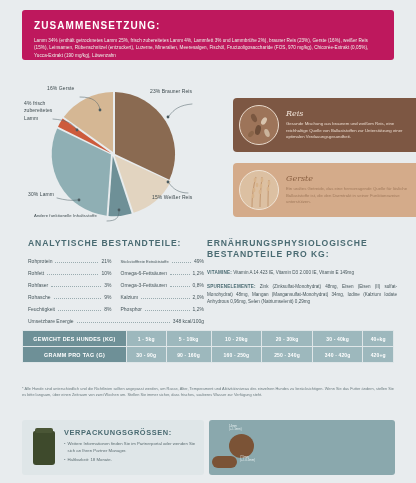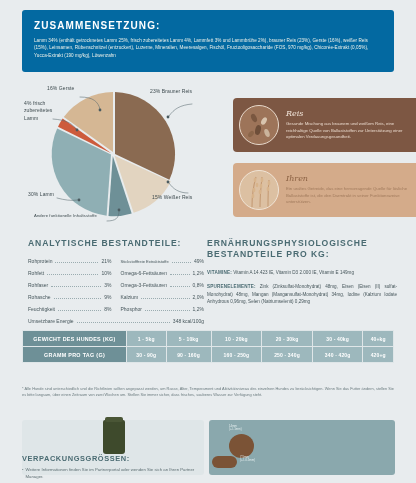--- a/index.html
+++ b/index.html
@@ -6,22 +6,22 @@
   html, body {
     width: 416px; height: 483px;
     background: #e9edef;
     font-family: "Liberation Sans", sans-serif;
     overflow: hidden;
   }
   .page { position: relative; width: 416px; height: 483px; background: #e8ecee; }
 
   
   .comp-banner {
-    position: absolute; left: 22px; top: 10px; width: 372px; height: 62px;
-    background: #0369a1; border-radius: 3px; padding: 10px 12px 0 12px;
+    position: absolute; left: 22px; top: 10px; width: 372px; height: 50px;
+    background: #be185d; border-radius: 3px; padding: 10px 12px 0 12px;
   }
   .comp-title {
     font-size: 10px; font-weight: bold; color: #ffffff;
     letter-spacing: 1.1px; margin-bottom: 6px;
   }
   .comp-text {
     font-size: 4.6px; line-height: 1.62; color: #eef2ea; letter-spacing: .05px;
     text-align: left;
   }
 
@@ -101,21 +101,21 @@
   .feed-tbl td.cell { background: #9db8bd; font-weight: bold; }
 
   .footnote {
     position: absolute; left: 22px; top: 386px; width: 372px;
     font-size: 3.9px; line-height: 1.6; color: #6a7a7e; text-align: justify;
   }
 
   
   .bot-left {
     position: absolute; left: 22px; top: 420px; width: 182px; height: 55px;
-    background: #dfe6e8; border-radius: 3px; display: flex; align-items: center; flex-direction: column;
+    background: #dfe6e8; border-radius: 3px; display: flex; align-items: center;
   }
   .bot-right {
     position: absolute; left: 209px; top: 420px; width: 186px; height: 55px;
     background: #8aa8ad; border-radius: 3px; display: flex; align-items: center;
   }
   .bag {
     width: 22px; height: 34px; margin: 0 9px 0 11px; flex: none;
     background: #3e4a2c; border-radius: 2px 2px 3px 3px; position: relative;
   }
   .bag:before {
@@ -221,21 +221,21 @@
             <ellipse cx="13" cy="25" rx="1.4" ry="2.3"></ellipse>
           <ellipse cx="22" cy="9" rx="1.4" ry="2.3"></ellipse>
             <ellipse cx="21" cy="15" rx="1.4" ry="2.3"></ellipse>
           <ellipse cx="20" cy="21" rx="1.4" ry="2.3"></ellipse>
             <ellipse cx="29" cy="12" rx="1.4" ry="2.3"></ellipse>
           <ellipse cx="28" cy="18" rx="1.4" ry="2.3"></ellipse>
         </g>
       </svg>
     </div>
     <div class="ing-body">
-      <div class="ing-name">Ihren</div>
+      <div class="ing-name">Gerste</div>
       <div class="ing-desc">Ein uraltes Getreide, das eine hervorragende Quelle für lösliche Ballaststoffe ist, die den Darmtrakt in seiner Funktionsweise unterstützen.</div>
     </div>
   </div>
 
   <div class="analytic">
     <div class="sec-title">ANALYTISCHE BESTANDTEILE:</div>
     <div class="cols">
       <div class="col">
         <div class="arow">
             <span class="nm">Rohprotein</span>

